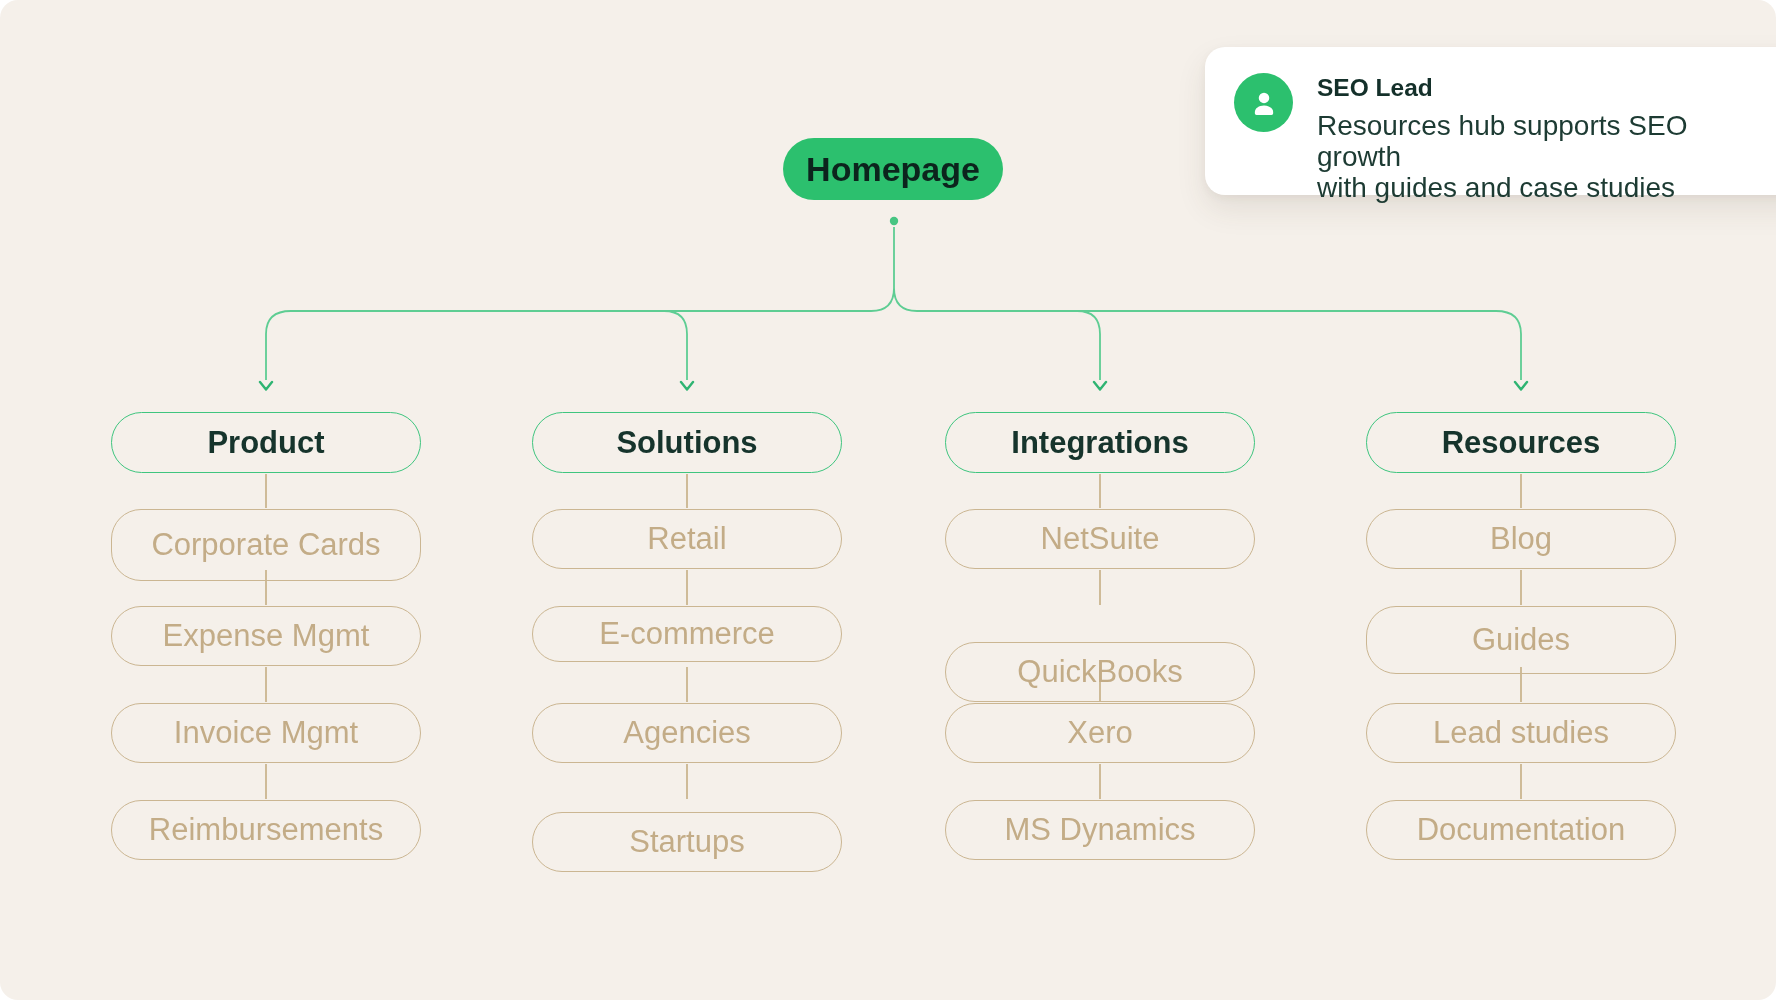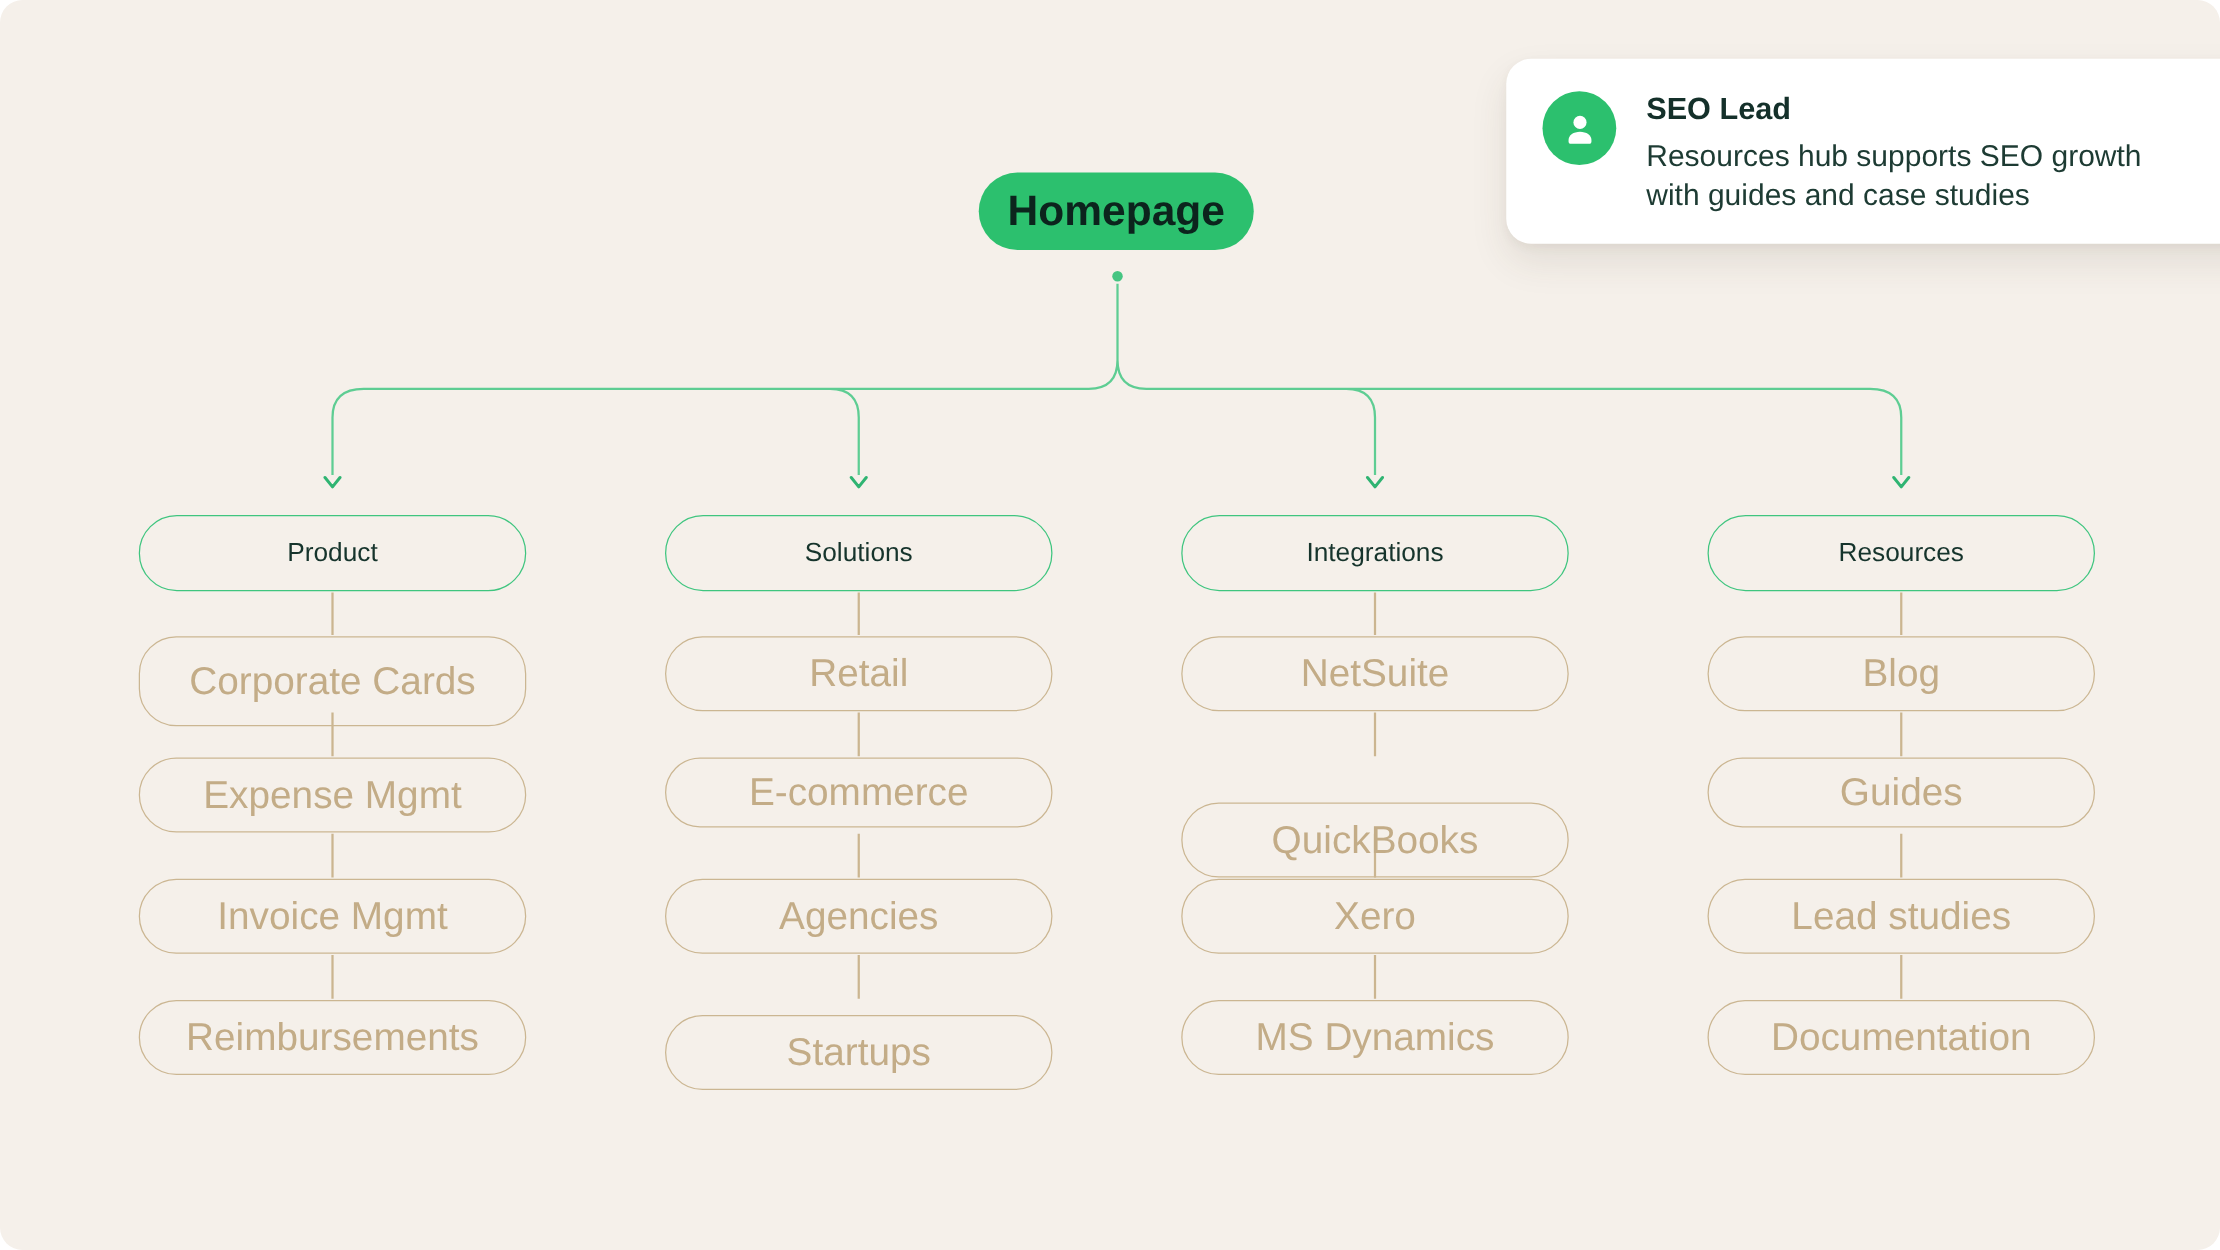--- a/index.html
+++ b/index.html
@@ -45,22 +45,22 @@
     background: var(--homepage-fill, #2cc06e);
     color: var(--homepage-text, #0c241d);
     font-size: 34px;
     font-weight: 600;
     cursor: pointer;
   }
   .header-pill {
     border: 1.5px solid var(--header-border, #3fc57f);
     border-radius: 32px;
     color: var(--header-text, #16342c);
-    font-size: 21px;
-    font-weight: 400;
+    font-size: 31px;
+    font-weight: 700;
     background: transparent;
     cursor: pointer;
   }
   .child-pill {
     border: 1.5px solid var(--child-border, #cbb692);
     border-radius: 30px;
     color: var(--child-text, #c3ac87);
     font-size: 31px;
     font-weight: 400;
     background: transparent;
@@ -95,21 +95,21 @@
     width: 410px;
   }
   .card-title {
     font-size: 24.5px;
     font-weight: 700;
     color: var(--card-title, #14302a);
     line-height: 30px;
     margin-bottom: 7px;
   }
   .card-desc {
-    font-size: 24px;
+    font-size: 28px;
     font-weight: 400;
     color: var(--card-text, #1d3b33);
     line-height: 31px;
   }
   .card-desc span { display: block; }
 </style>
 </head>
 <body>
 
 <div class="stage">
@@ -148,21 +148,21 @@
         <div class="pill child-pill" style="left: 532px; top: 606px; width: 310px; height: 56px; text-align: right;">E-commerce</div>
         <div class="pill child-pill" style="left: 532px; top: 703px; width: 310px; height: 60px;">Agencies</div>
         <div class="pill child-pill" style="left: 532px; top: 812px; width: 310px; height: 60px;">Startups</div>
         <div class="pill header-pill" style="left: 945px; top: 412px; width: 310px; height: 61px;">Integrations</div>
         <div class="pill child-pill" style="left: 945px; top: 509px; width: 310px; height: 60px;">NetSuite</div>
         <div class="pill child-pill" style="left: 945px; top: 606px; width: 310px; height: 60px; margin-top: 36px;">QuickBooks</div>
         <div class="pill child-pill" style="left: 945px; top: 703px; width: 310px; height: 60px;">Xero</div>
         <div class="pill child-pill" style="left: 945px; top: 800px; width: 310px; height: 60px;">MS Dynamics</div>
         <div class="pill header-pill" style="left: 1366px; top: 412px; width: 310px; height: 61px;">Resources</div>
         <div class="pill child-pill" style="left: 1366px; top: 509px; width: 310px; height: 60px;">Blog</div>
-        <div class="pill child-pill" style="left: 1366px; top: 606px; width: 310px; height: 56px;">Guides</div>
+        <div class="pill child-pill" style="left: 1366px; top: 606px; width: 310px; height: 68px;">Guides</div>
         <div class="pill child-pill" style="left: 1366px; top: 703px; width: 310px; height: 60px;">Lead studies</div>
         <div class="pill child-pill" style="left: 1366px; top: 800px; width: 310px; height: 60px;">Documentation</div>
       </div>
 
     <div class="card">
       <div class="avatar">
         <svg width="36" height="36" viewBox="0 0 24 24">
           <circle cx="12" cy="8.6" r="3.5" fill="#ffffff"></circle>
           <path d="M12,13.6 c3.4,0 6.1,1.9 6.1,4.4 v0.9 c0,0.6 -0.5,1.1 -1.1,1.1 H7 c-0.6,0 -1.1,-0.5 -1.1,-1.1 v-0.9 C5.9,15.5 8.6,13.6 12,13.6 z" fill="#ffffff"></path>
         </svg>

